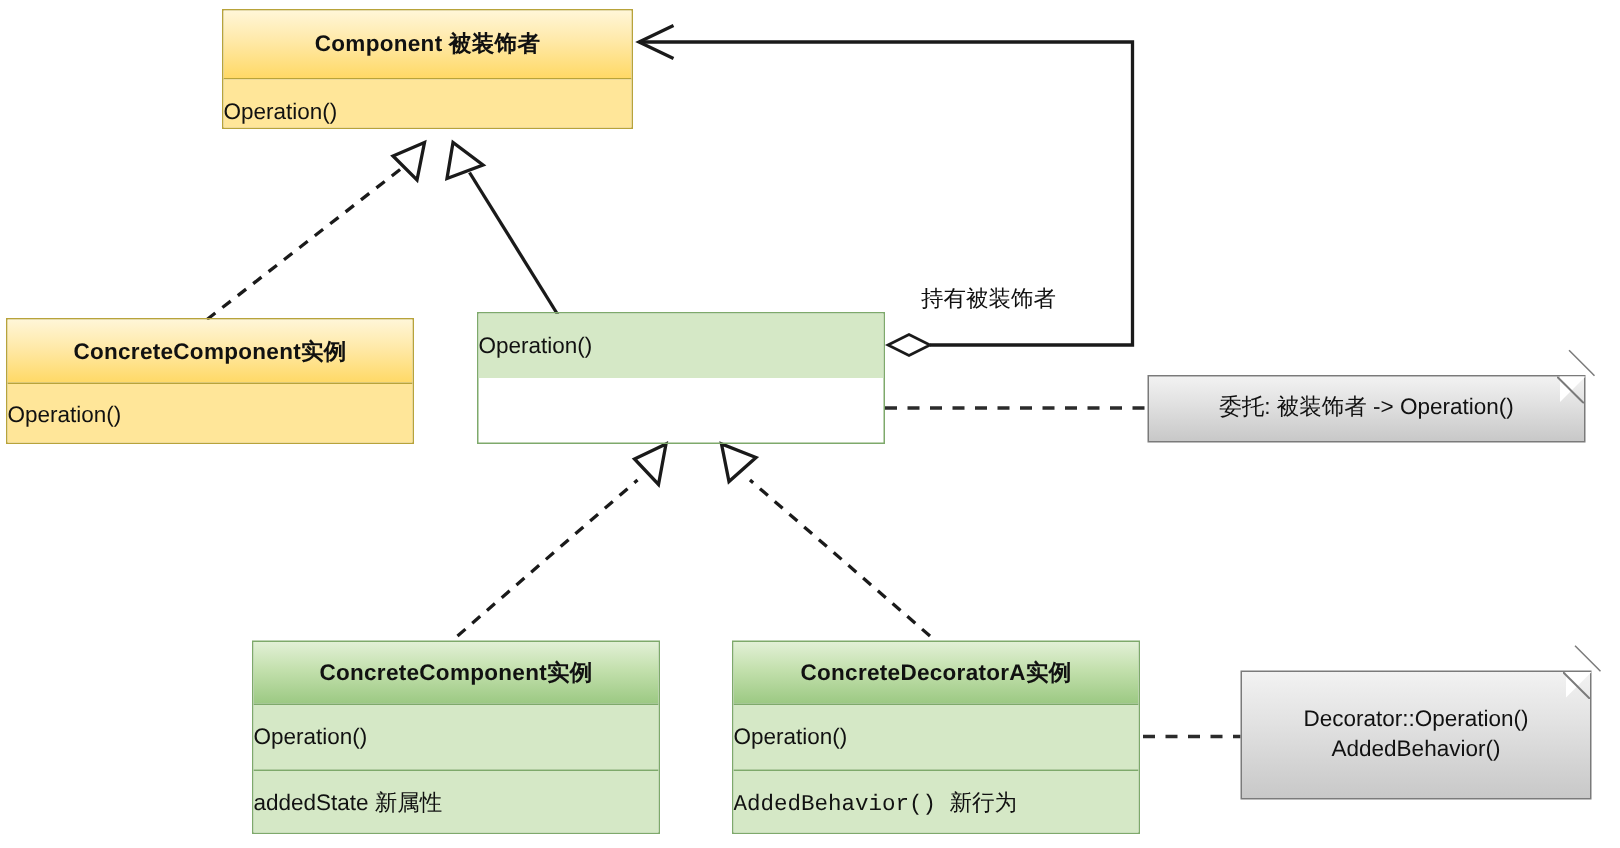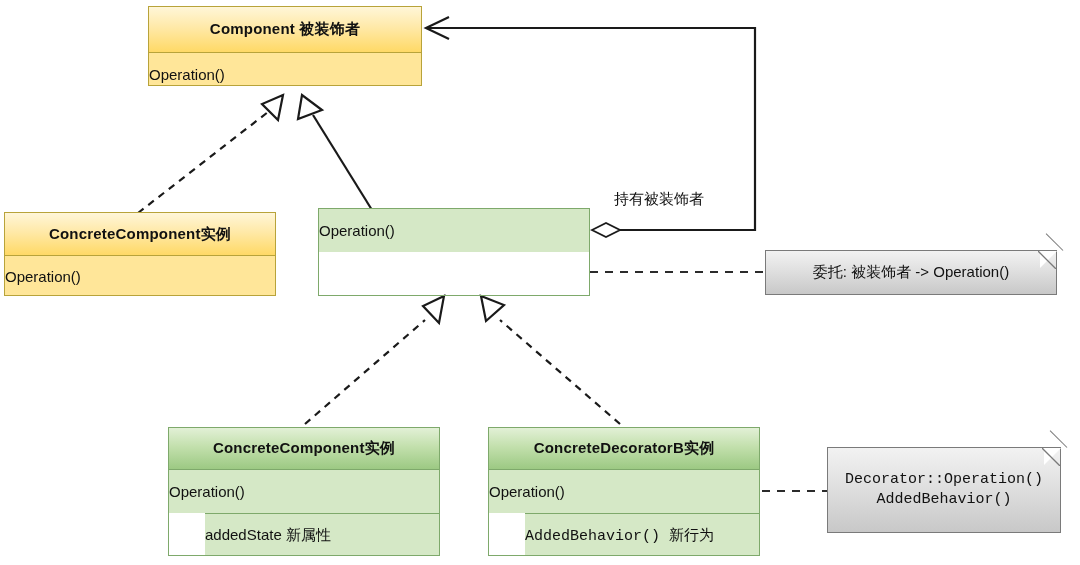--- a/index.html
+++ b/index.html
@@ -38,21 +38,21 @@
   }
   .uml-row{
     box-sizing:border-box;
     width:100%;
     display:flex;align-items:center;
     font-size:15px;
     color:#111111;
     background:#ffe699;
   }
   .green .uml-row{background:#d5e8c6;}
-  .uml-row.sep{border-top:1px solid #b8a33a;margin-left:36px;}
+  .uml-row.sep{border-top:1px solid #b8a33a;}
   .green .uml-row.sep{border-top:1px solid #7ea96b;}
 
   .uml-note{
     position:absolute;
     box-sizing:border-box;
     border:1px solid #7a7a7a;
     background:linear-gradient(to bottom,#f2f2f2 0%,#e2e2e2 40%,#c8c8c8 100%);
     font-size:15px;
     color:#111111;
     display:flex;align-items:center;justify-content:center;
@@ -148,35 +148,35 @@
     <div class="uml-row" style="height:43px;">Operation()</div>
   </div>
 
   <div class="uml-class green" style="left:168px;top:427px;width:272px;height:129px;">
     <div class="uml-head" style="height:42px;">ConcreteComponent实例</div>
     <div class="uml-row" style="height:43px;">Operation()</div>
     <div class="uml-row sep" style="height:43px;">addedState  新属性</div>
   </div>
 
   <div class="uml-class green" style="left:488px;top:427px;width:272px;height:129px;">
-    <div class="uml-head" style="height:42px;">ConcreteDecoratorB实例</div>
+    <div class="uml-head" style="height:42px;">ConcreteDecoratorA实例</div>
     <div class="uml-row" style="height:43px;">Operation()</div>
     <div class="uml-row sep" style="height:43px;font-family:Liberation Mono, monospace;">AddedBehavior()  新行为</div>
   </div>
 
   <div class="uml-note" style="left:765px;top:250px;width:292px;height:45px;">
     <span>委托: 被装饰者 -&gt; Operation()</span>
     <span class="note-fold"></span>
     <svg class="note-fold-line" viewBox="0 0 18 18">
       <path d="M0,0 L18,18" stroke="#7a7a7a" stroke-width="1.3" fill="none"></path>
       <path d="M0,0 L0,18 L18,18" stroke="none" fill="none"></path>
     </svg>
   </div>
 
-  <div class="uml-note" style="left:827px;top:447px;width:234px;height:86px;flex-direction:column;font-family:Liberation Mono, monospace;">
+  <div class="uml-note" style="left:827px;top:447px;width:234px;height:86px;flex-direction:column;">
     <span>Decorator::Operation()</span>
     <span>AddedBehavior()</span>
     <span class="note-fold"></span>
     <svg class="note-fold-line" viewBox="0 0 18 18">
       <path d="M0,0 L18,18" stroke="#7a7a7a" stroke-width="1.3" fill="none"></path>
     </svg>
   </div>
 
 </div>
 

